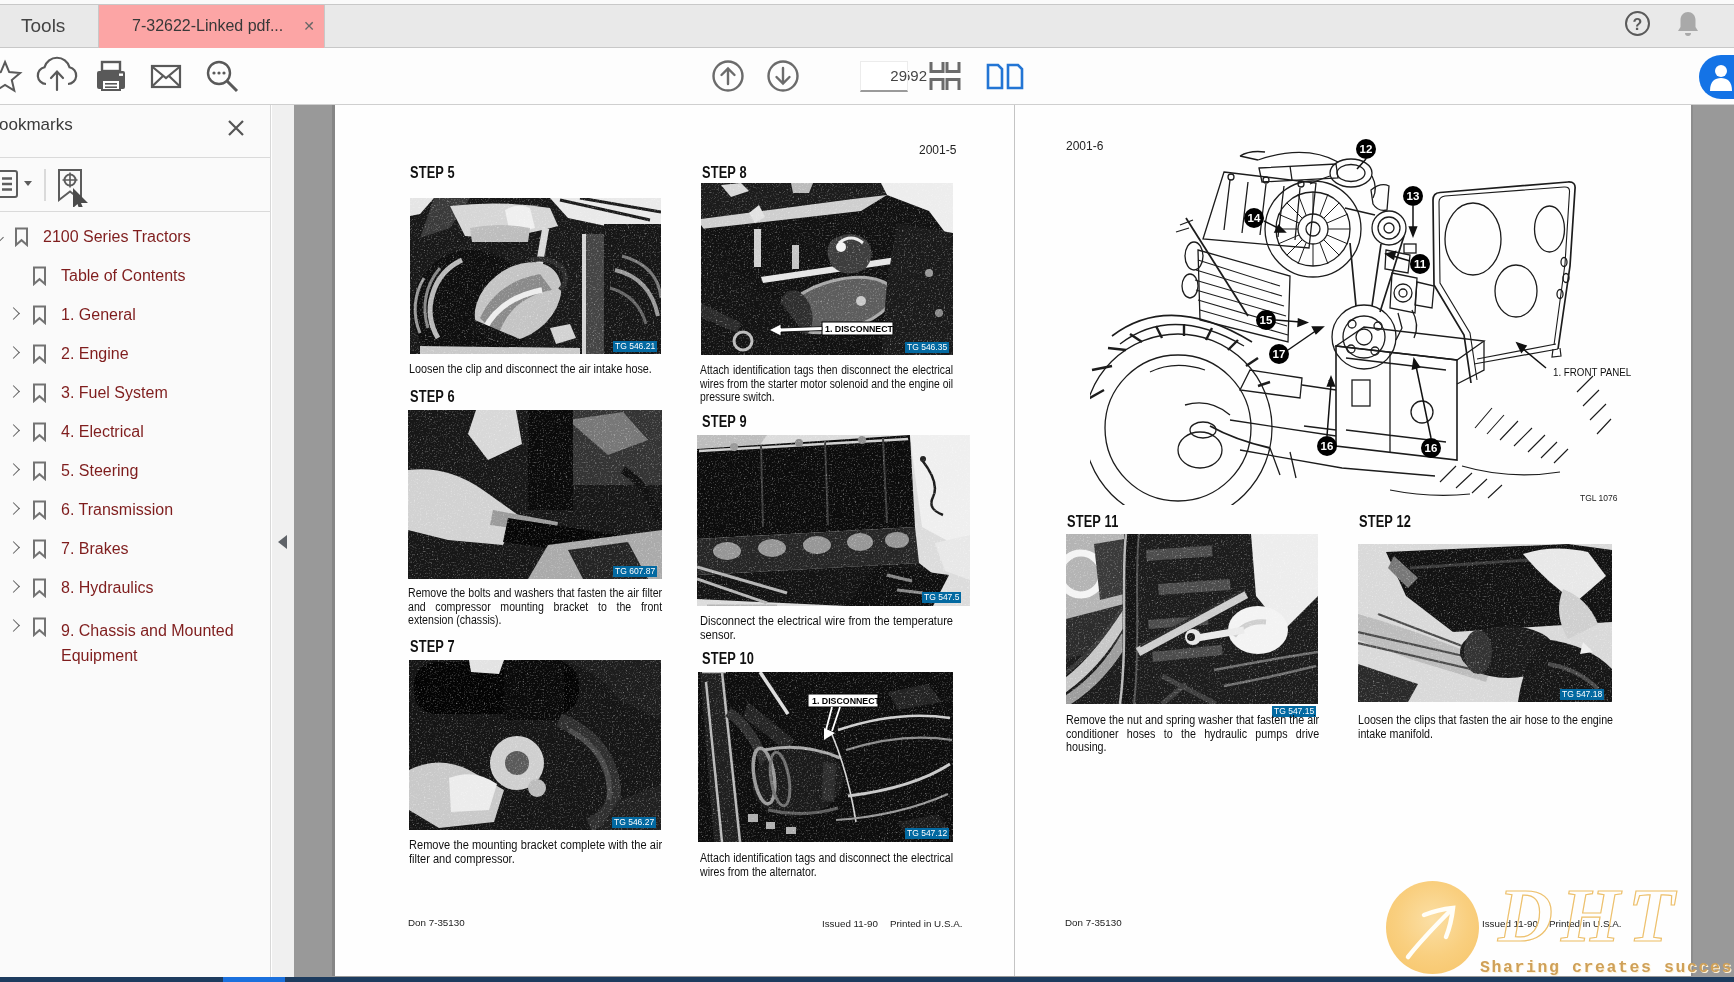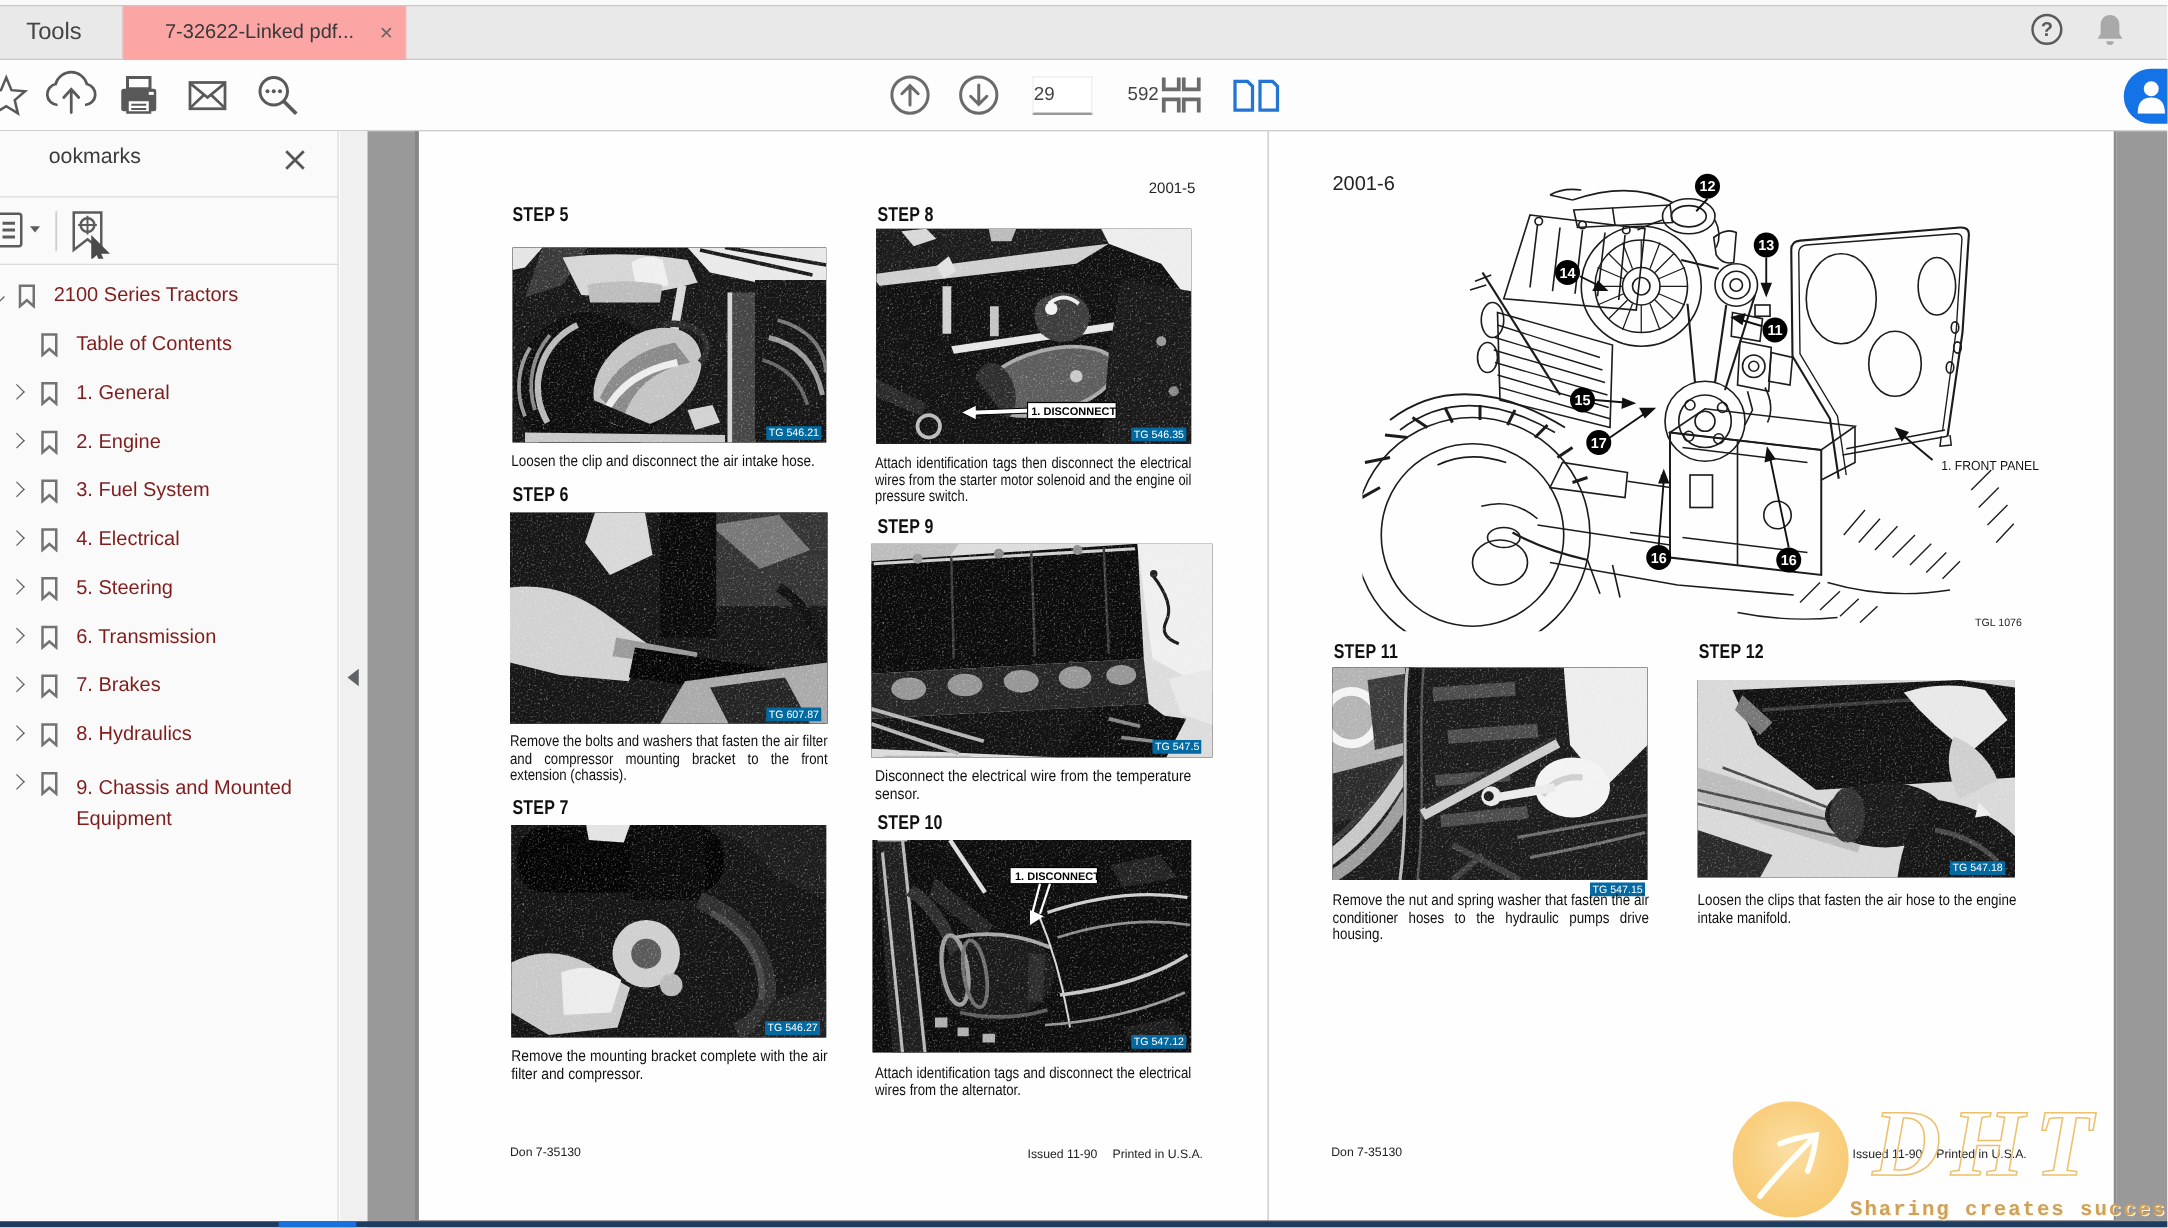--- a/index.html
+++ b/index.html
@@ -19,34 +19,34 @@
   background:#fca5a5; border:1px solid #c8c8c8; border-bottom:none;
   color:#383838; font-size:16px; line-height:42px; padding-left:33px; }
 #tab-doc .x { position:absolute; right:9px; top:0; color:#666; font-size:14px; }
 #help-q { position:absolute; left:1625px; top:11px; width:25px; height:25px;
   border:2px solid #5a5a5a; border-radius:50%; color:#5a5a5a; text-align:center;
   font-size:16px; font-weight:bold; line-height:23px; }
 
 #toolbar { position:absolute; left:0; top:48px; width:1734px; height:57px;
   background:#fdfdfd; border-bottom:1px solid #cfcfcf; }
 .tbtxt { position:absolute; top:48px; height:56px; line-height:56px; color:#444; font-size:15px; }
-#pgbox { position:absolute; left:826px; top:61px; width:48px; height:31px;
+#pgbox { position:absolute; left:860px; top:61px; width:48px; height:31px;
   border:1px solid #ececec; border-bottom:2px solid #9a9a9a; background:#fff;
-  color:#444; font-size:15px; text-align:left; line-height:28px; }
+  color:#444; font-size:15px; text-align:right; line-height:28px; }
 #bluepill { position:absolute; left:1699px; top:55px; width:70px; height:44px;
   border-radius:22px; background:#1473e6; }
 
 
 #panel { position:absolute; left:0; top:105px; width:271px; height:877px;
   background:#fafafa; border-right:1px solid #d8d8d8; }
 #splitter { position:absolute; left:272px; top:105px; width:22px; height:877px; background:#f0f0f0; }
 #collapse { position:absolute; left:278px; top:535px; width:0; height:0;
   border-top:7px solid transparent; border-bottom:7px solid transparent;
   border-right:9px solid #5f6368; }
-#pnl-title { position:absolute; left:-1px; top:117px; font-size:17px; color:#3b3b3b;padding-left:40px; }
+#pnl-title { position:absolute; left:-1px; top:117px; font-size:17px; color:#3b3b3b; }
 .pline { position:absolute; left:0; width:271px; height:1px; background:#dadada; }
 .row { position:absolute; color:#7f1d1d; font-size:16px; white-space:nowrap; }
 .chev { position:absolute; width:9px; height:9px; border-right:1.6px solid #606060;
   border-top:1.6px solid #606060; transform:rotate(45deg); }
 
 
 #docarea { position:absolute; left:294px; top:105px; width:1440px; height:877px; background:#999; }
 #pages { position:absolute; left:335px; top:105px; width:1358px; height:871px; background:#fefefe; }
 #pgdivider { position:absolute; left:1014px; top:105px; width:1px; height:871px; background:#c4c4c4; }
 .step { position:absolute; font-size:16px; font-weight:bold; color:#101010; letter-spacing:0.2px; transform:scaleX(0.8); transform-origin:0 0; }
@@ -431,21 +431,21 @@
     <path d="M126 68 L126 56 L137 61 Z" fill="#fff"></path>
   </svg>
   <div class="ptag" style="left:905px;top:828px">TG 547.12</div>
   <div class="cap" style="left:700px;top:852px;width:298px;transform:scaleX(0.849)">
         <div class="cl">Attach identification tags and disconnect the electrical</div>
         <div>wires from the alternator.</div>
       </div>
   <div class="tiny" style="left:822px;top:918px">Issued 11-90</div>
   <div class="tiny" style="left:890px;top:918px">Printed in U.S.A.</div>
 
-  <div class="tiny" style="left:1066px;top:139px;font-size:16px">2001-6</div>
+  <div class="tiny" style="left:1066px;top:139px;font-size:12px">2001-6</div>
   <svg class="abs" style="left:1090px;top:130px" width="550" height="375" viewBox="0 0 550 375">
     <g fill="none" stroke="#1c1c1c" stroke-width="1.3">
 
       <circle cx="88" cy="298" r="94"></circle>
       <circle cx="88" cy="298" r="73"></circle>
       <path d="M60 242 Q85 230 115 240"></path>
       <ellipse cx="110" cy="320" rx="22" ry="18"></ellipse>
       <path d="M95 275 Q120 268 140 285"></path>
       <g stroke-width="2.4">
         <path d="M-4 270 L14 260"></path>

